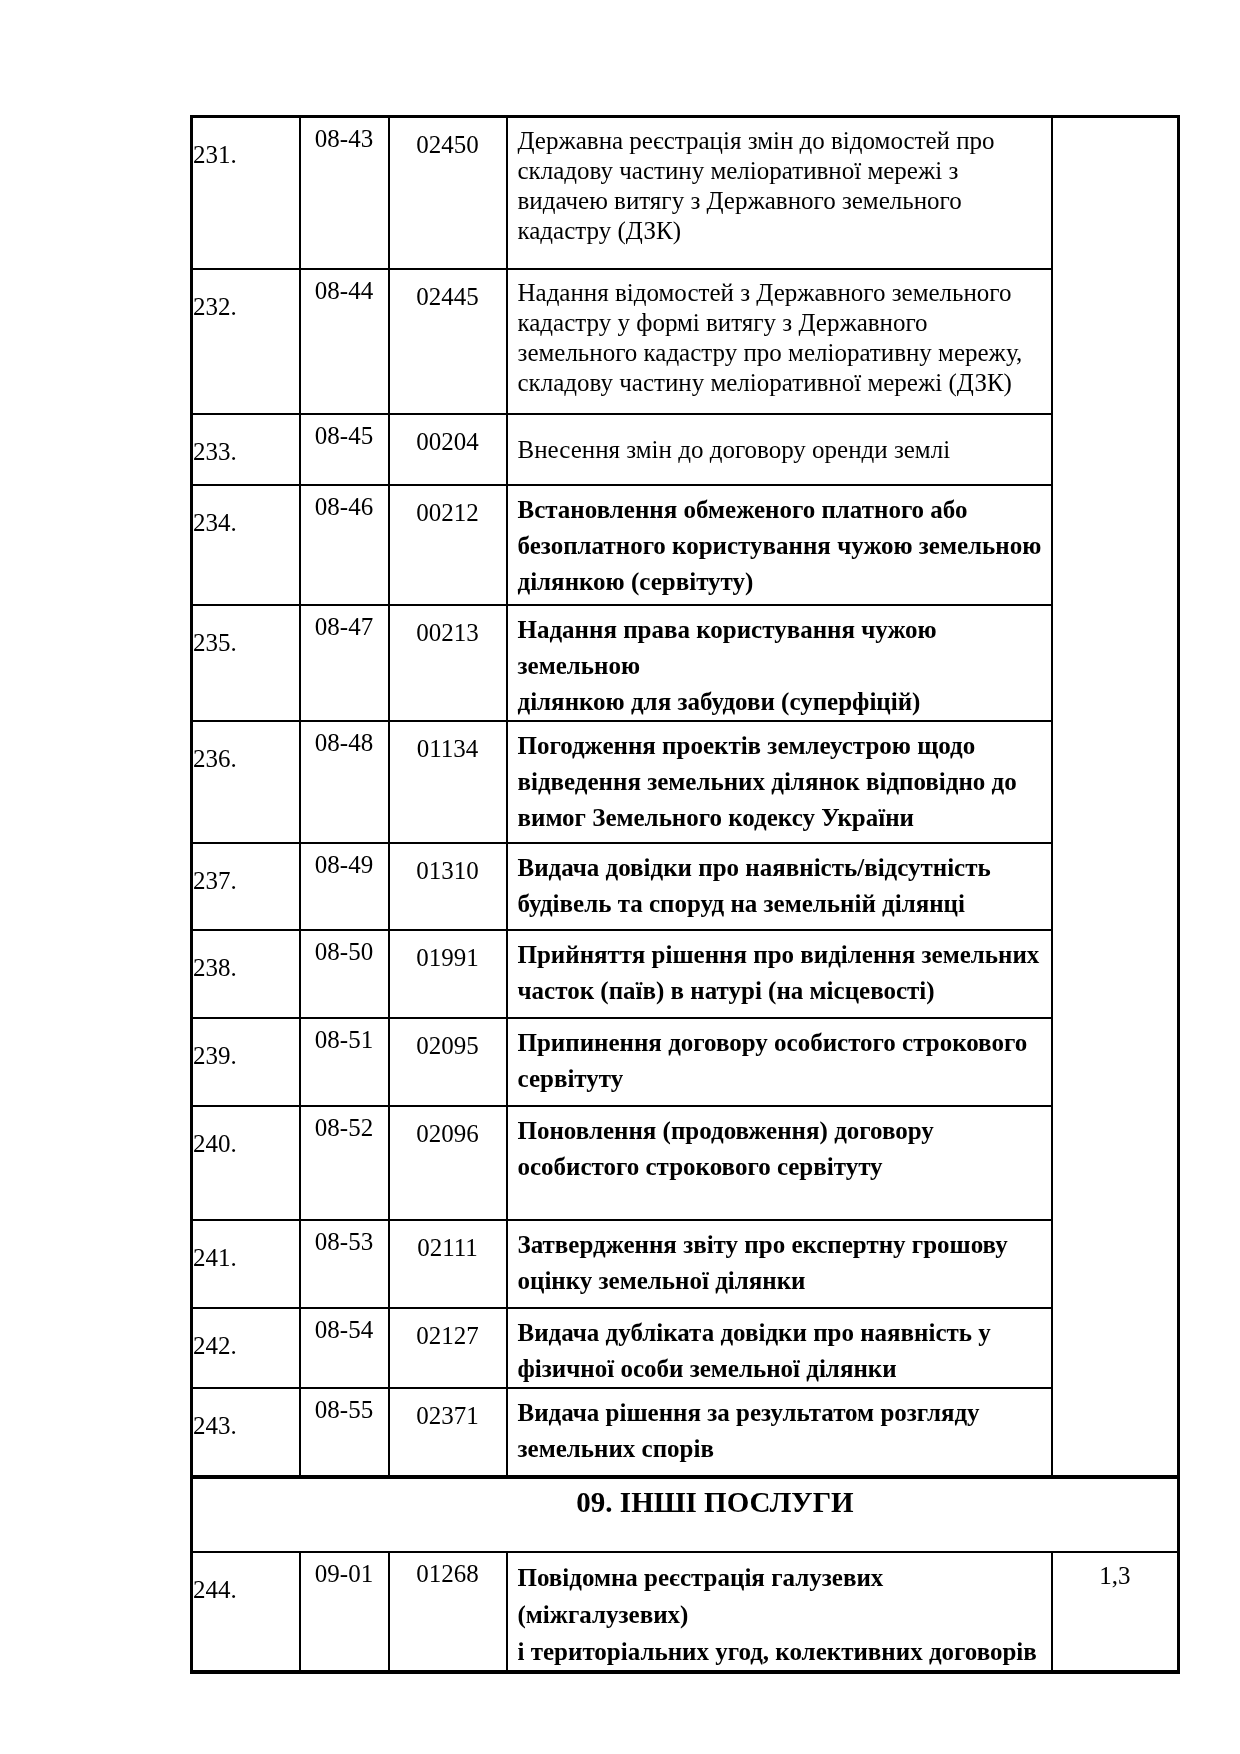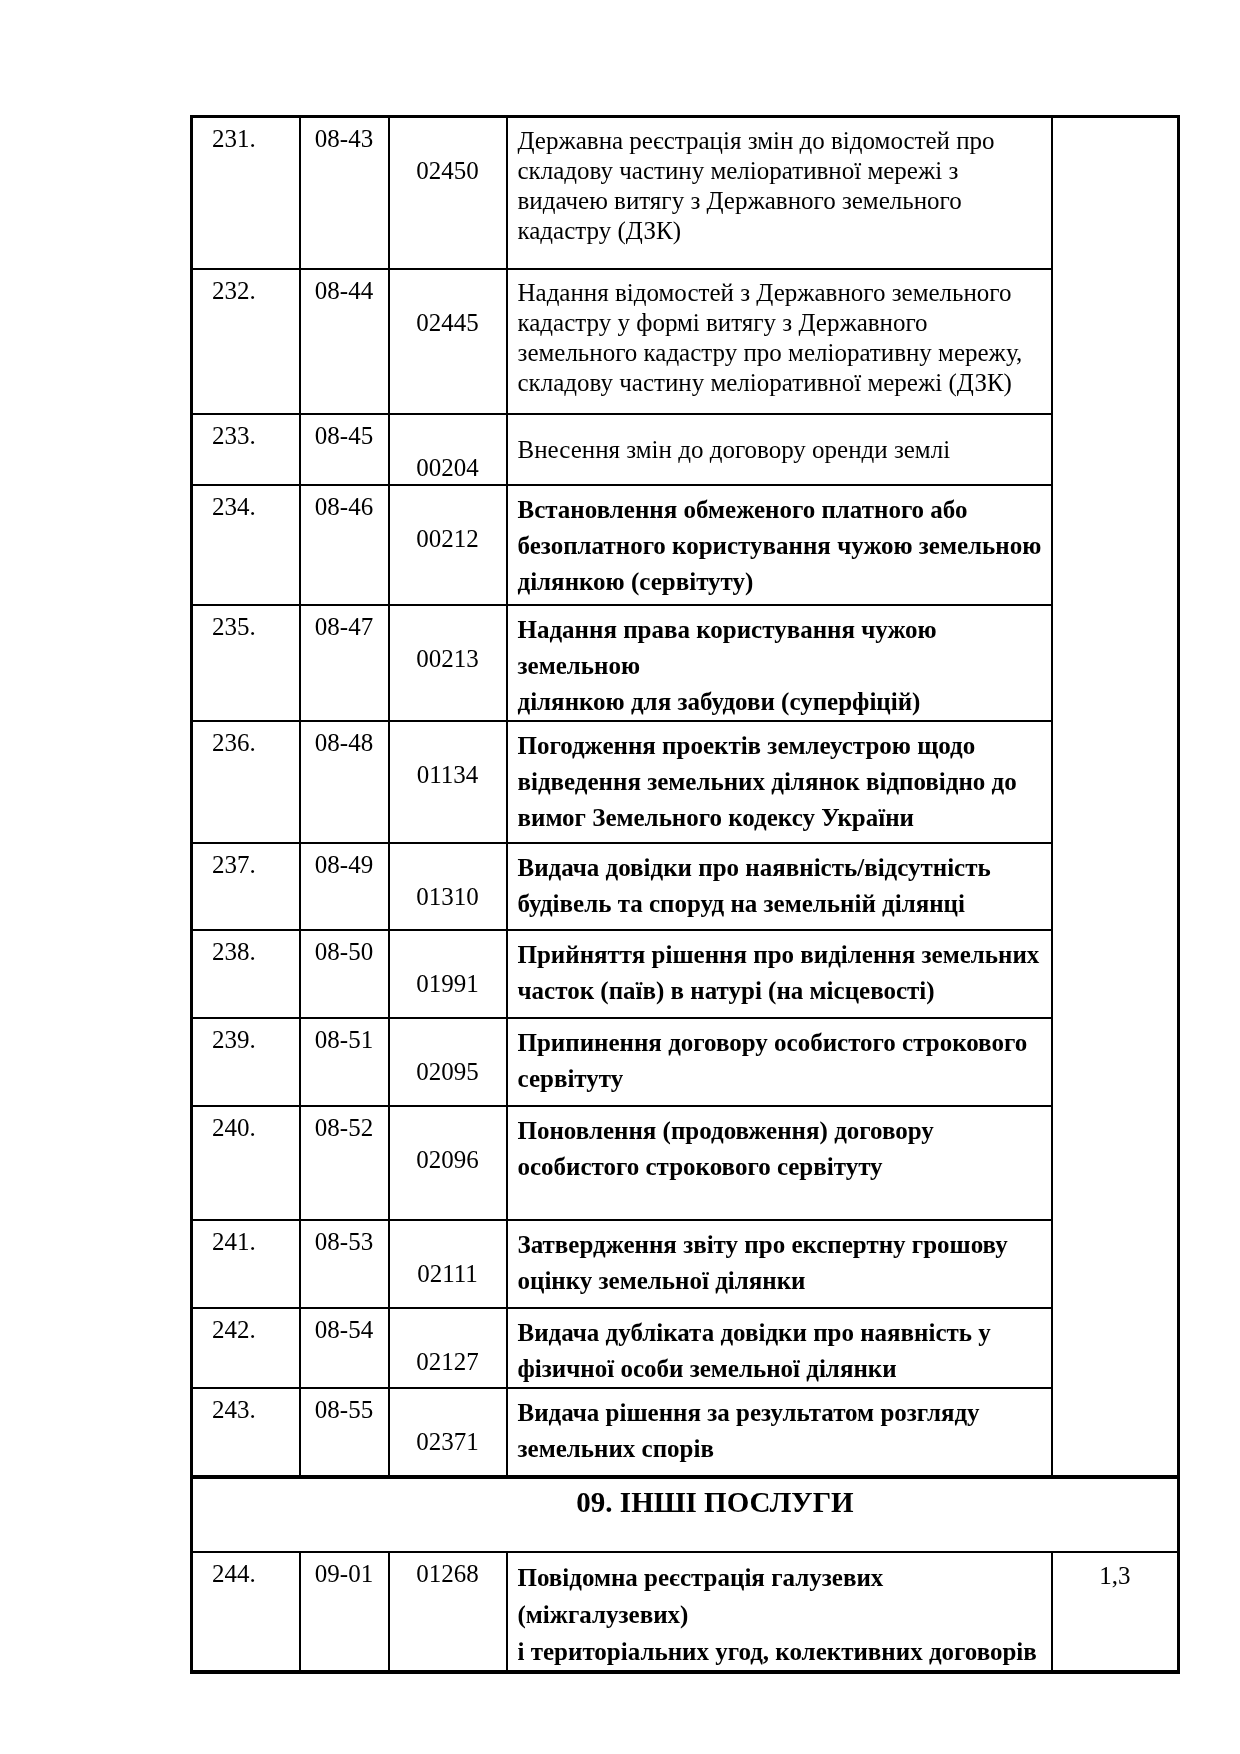--- a/index.html
+++ b/index.html
@@ -32,23 +32,23 @@
     border-bottom-width: 4px;
     font-size: 25px;
     line-height: 30px;
   }
   td {
     border: 2px solid #000;
     vertical-align: top;
     padding: 0;
     overflow: hidden;
   }
-  td.c1 { text-align: center; padding: 6px 24px 0 0; font-family: Liberation Serif, serif; }
+  td.c1 { text-align: left; padding: 22px 24px 0 0; font-family: Liberation Serif, serif; }
   td.c2 { text-align: center; padding-top: 6px; }
-  td.c3 { text-align: center; padding-top: 38px; }
+  td.c3 { text-align: center; padding-top: 12px; }
   td.c4 { text-align: left; padding: 8px 6px 0 10px; white-space: pre-line; }
   td.c5 { text-align: center; padding-top: 8px; }
 
   tr.bold td.c4 {
     font-weight: bold;
     line-height: 36px;
     padding-top: 6px;
   }
   tr.r233 td.c4 { padding-top: 20px; }
 

